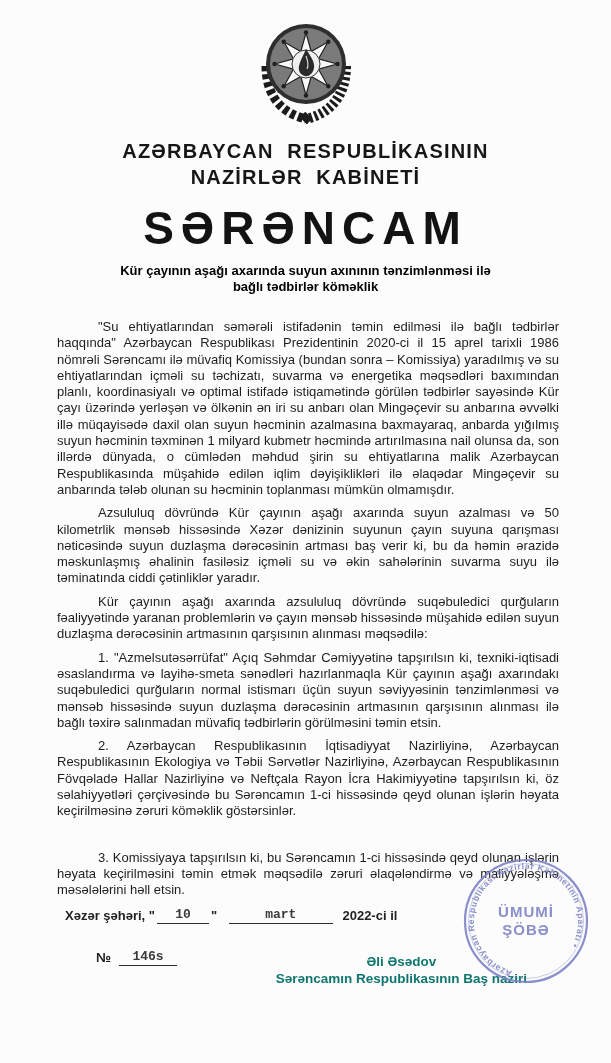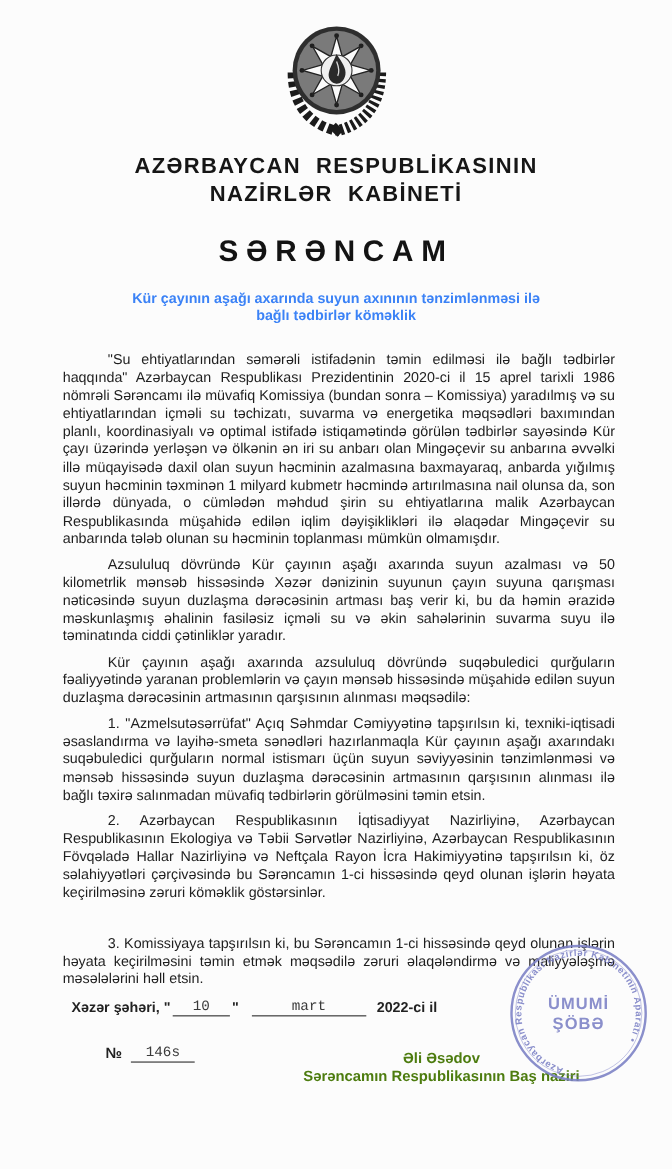--- a/index.html
+++ b/index.html
@@ -24,52 +24,52 @@
     font-size:20px;
     line-height:26px;
     letter-spacing:1.2px;
     word-spacing:7px;
     color:#161616;
   }
   .doctype{
     margin:20px 0 0;
     text-align:center;
     font-weight:bold;
-    font-size:27px;
+    font-size:46px;
     line-height:36px;
     letter-spacing:7px;
     color:#131313;
   }
   .subject{
     margin-top:17px;
     text-align:center;
     font-weight:bold;
     font-size:13px;
     line-height:16px;
-    color:#3b82f6;
+    color:#000000;
   }
   .body-text{
     margin:24px 52px 0 57px;
     font-size:13px;
     line-height:16.3px;
     text-align:justify;
   }
   .body-text p{
     margin:0 0 7px 0;
     text-indent:41px;
   }
   .body-text p.gap-top{ margin-top:30px; }
   .sig{
     margin:54px 84px 0 auto;
     width:fit-content;
     text-align:center;
     font-weight:bold;
     font-size:13.5px;
     line-height:17px;
-    color:#4d7c0f;
+    color:#0f766e;
   }
   .dateline{
     position:absolute;
     left:65px; top:908px;
     font-size:13px;
     font-weight:bold;
     color:#222;
     white-space:nowrap;
   }
   .numline{
@@ -78,21 +78,21 @@
     font-size:13.5px;
     font-weight:bold;
     color:#222;
     padding-left:28px;
   }
   .fill{
     display:inline-block;
     border-bottom:1.6px solid #2b2b2b;
     text-align:center;
     font-family:"Liberation Mono", monospace;
-    font-weight:normal;
+    font-weight:bold;
     font-size:13px;
     color:#3a3a3a;
     transform:translateY(-2px);
     padding-bottom:1px;
   }
   .fill.day{ width:52px; margin:0 2px; }
   .fill.month{ width:104px; margin:0 6px 0 8px;text-align:center; }
   .fill.num{ width:58px; margin-left:8px; }
   .quote{ font-weight:bold; }
   .stamp{

